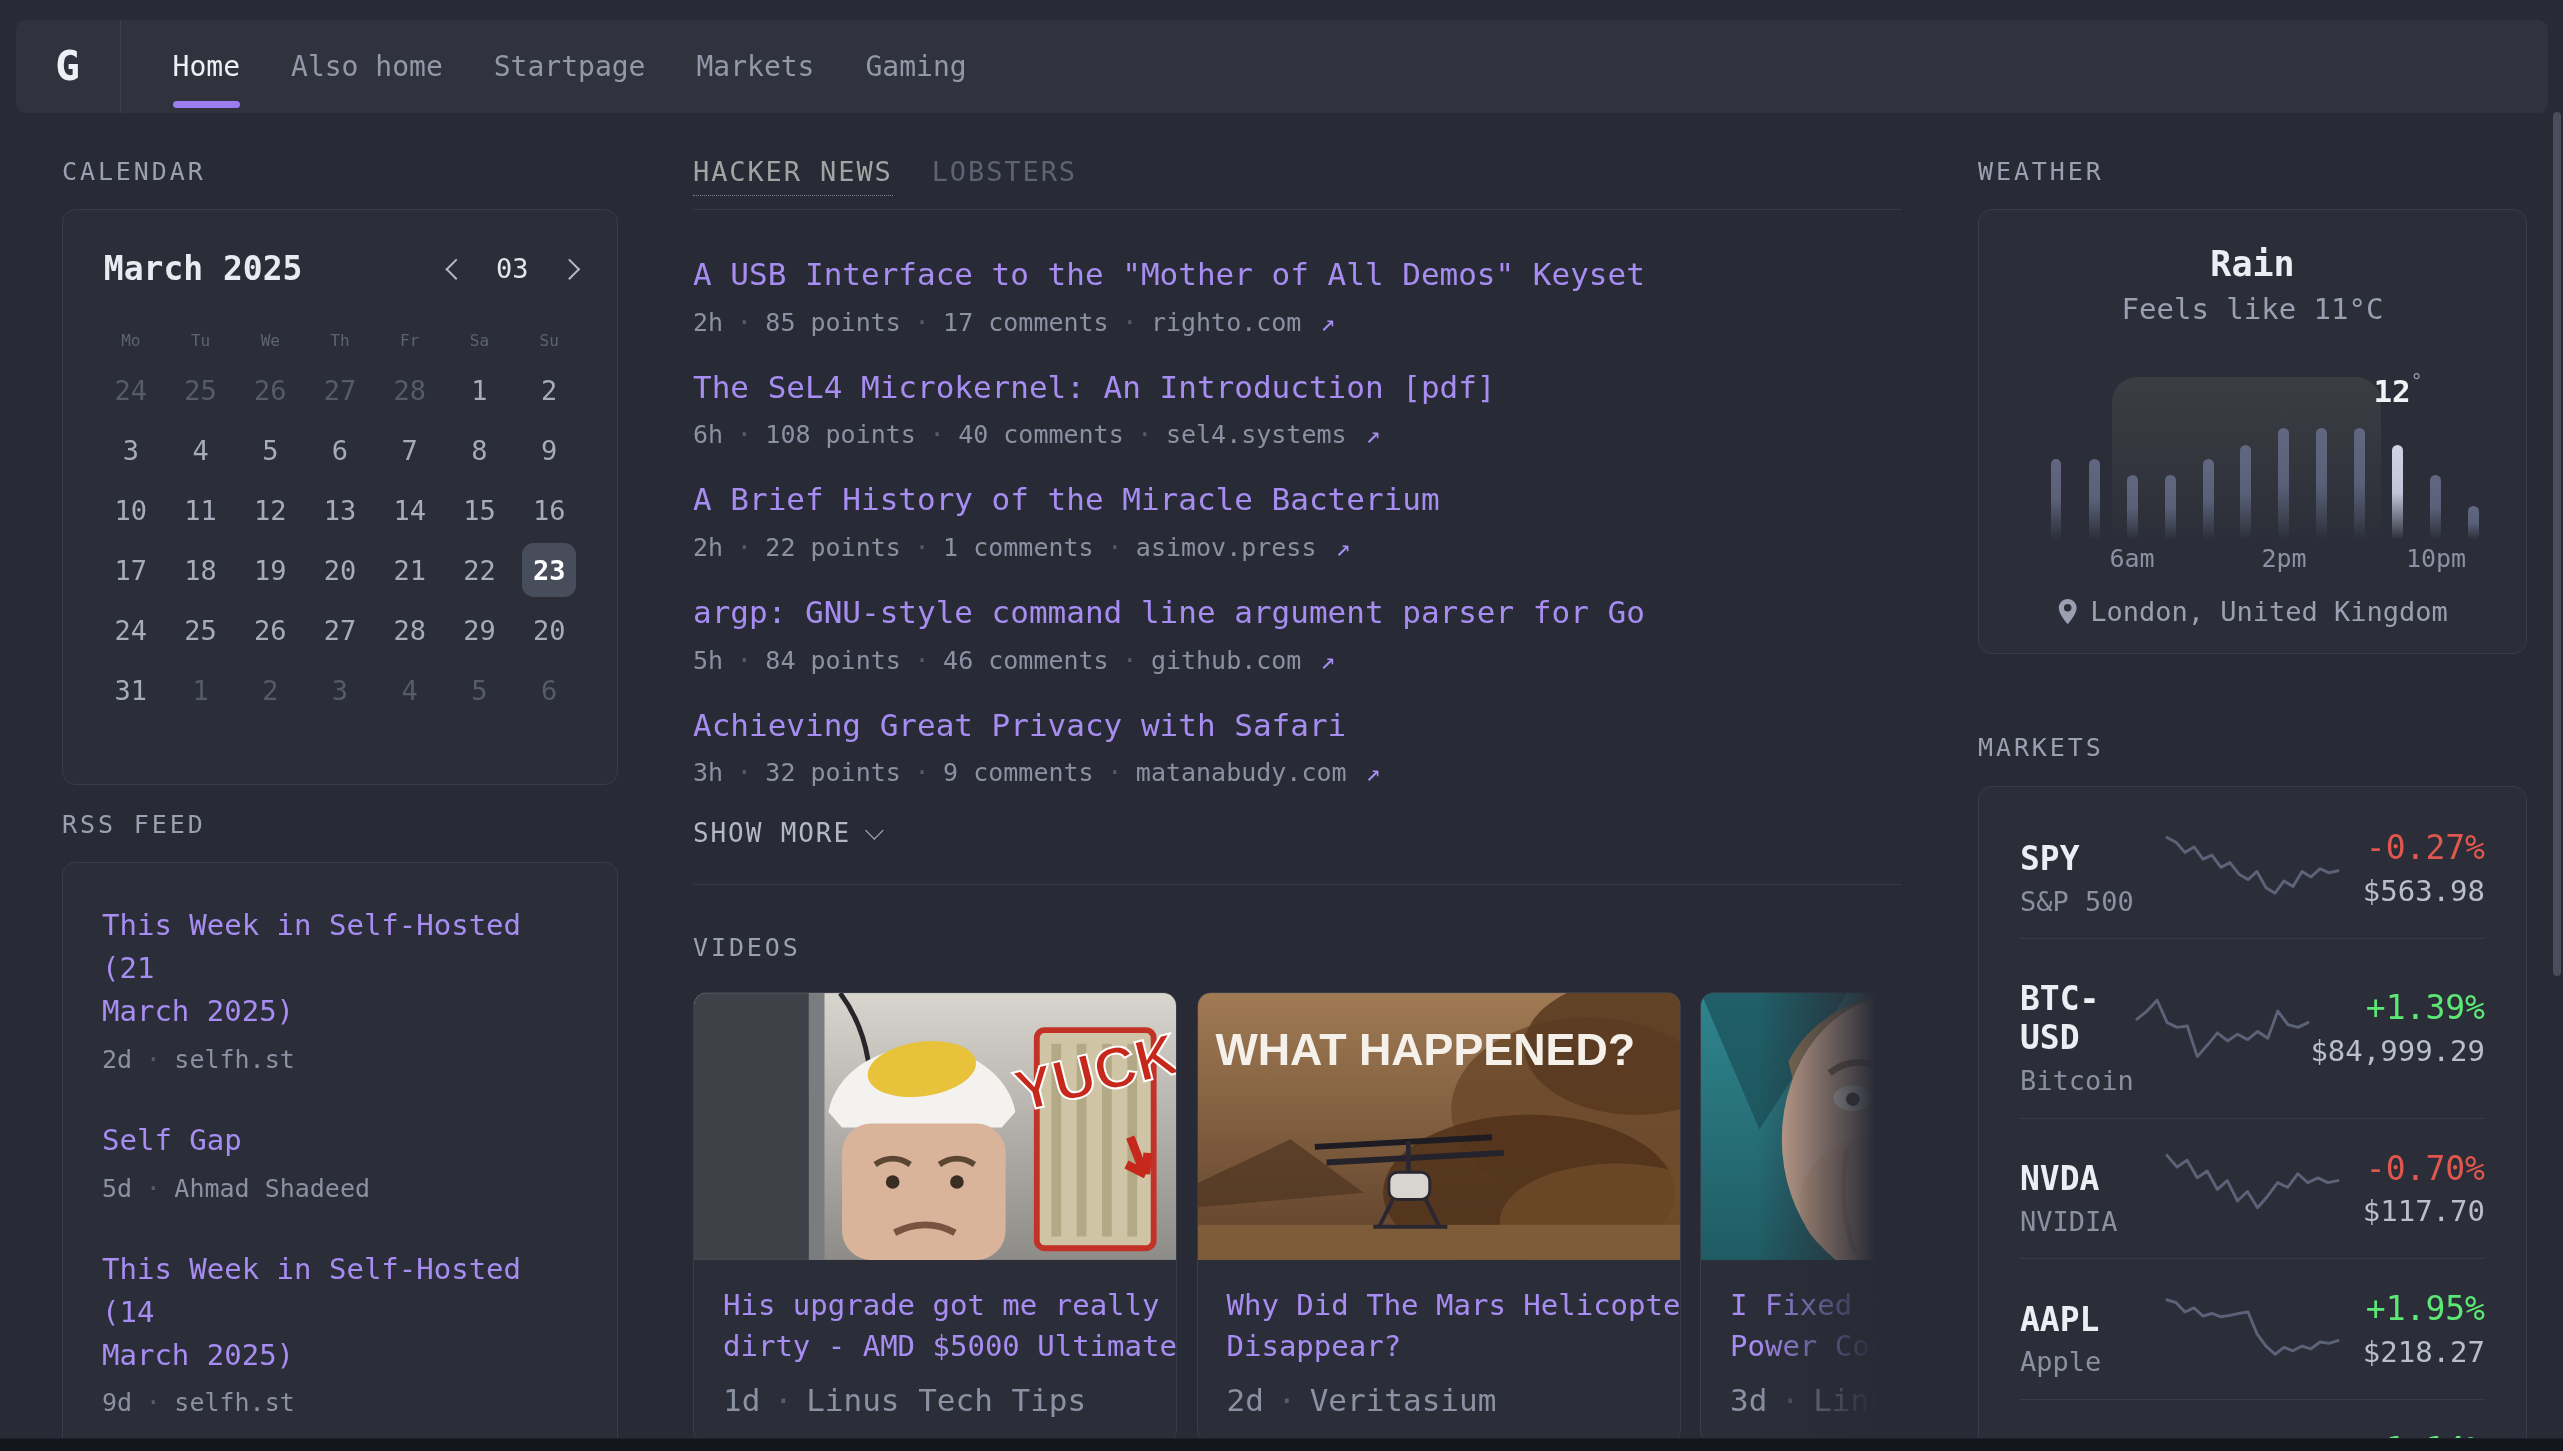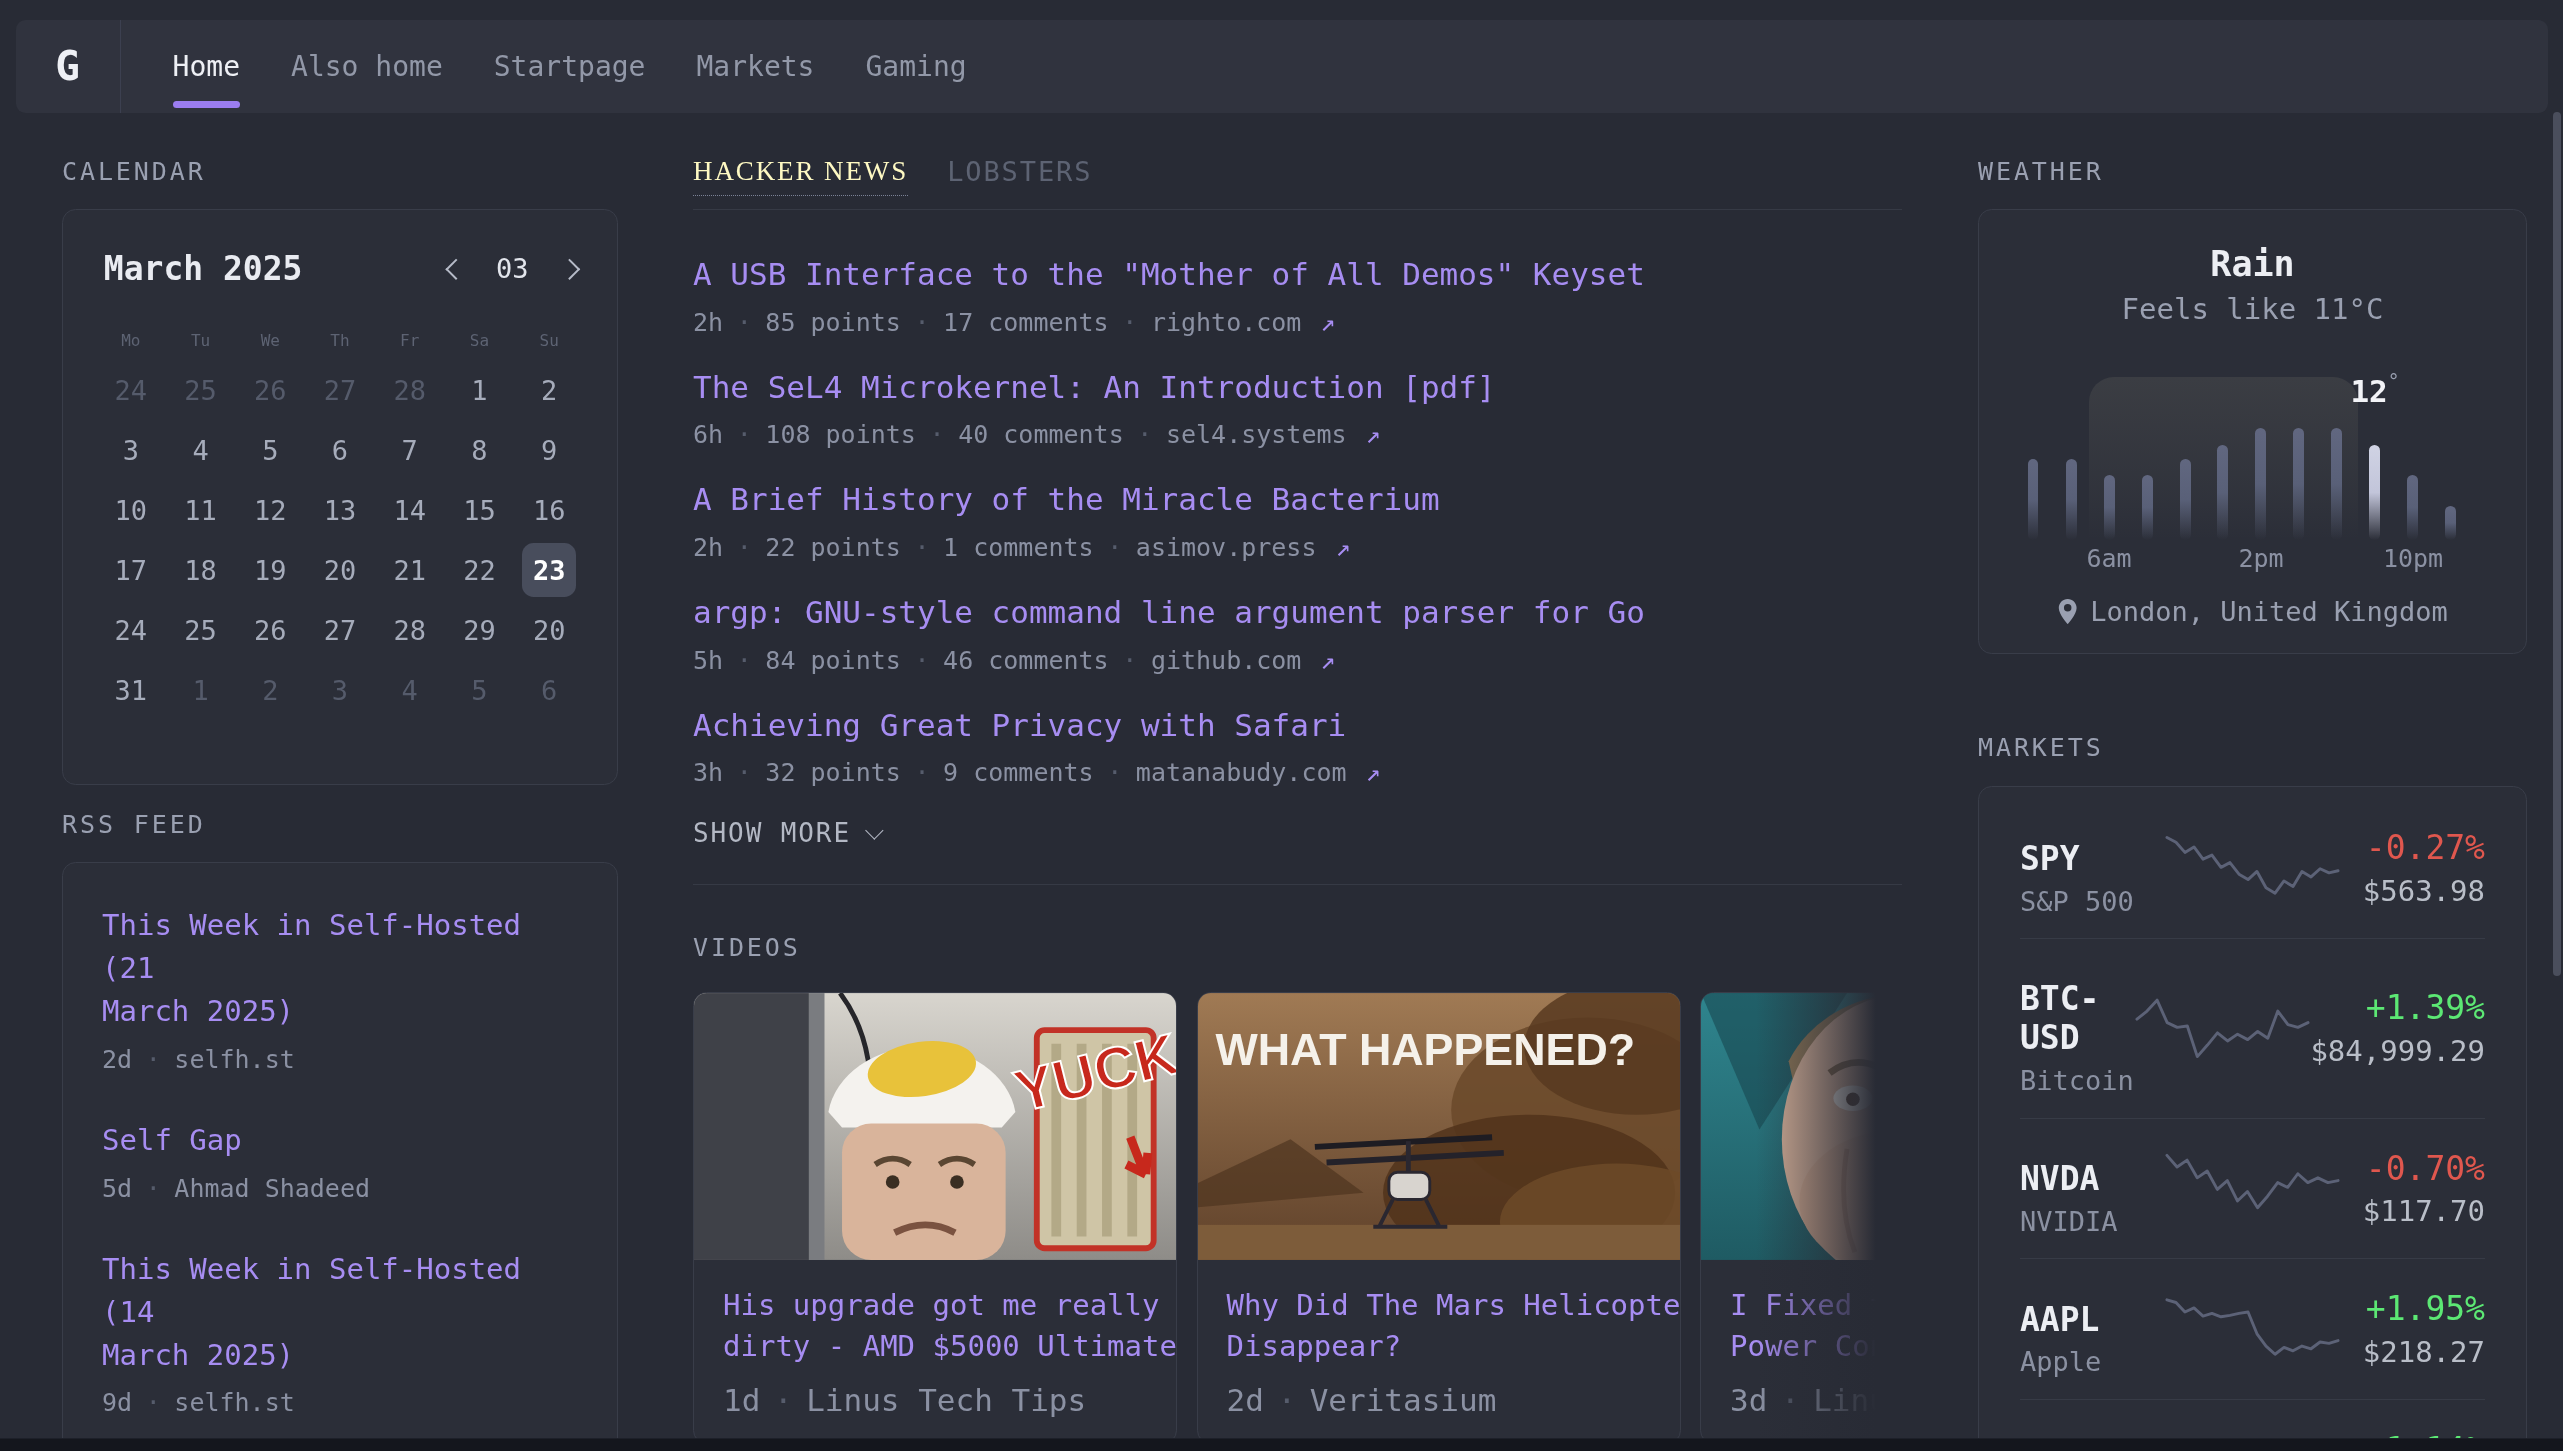--- a/index.html
+++ b/index.html
@@ -48,42 +48,42 @@
   .item-meta { margin-top:9.7px; font-size:25px; line-height:33px; color:#8b91a3;
                display:flex; align-items:center; gap:13.6px; }
   .sep { color:#565c6c; }
   .show-more { display:flex; align-items:center; gap:17.5px; font-size:26px; letter-spacing:1.9px;
                color:#b3b8c4; cursor:pointer; }
   .chev-down { width:12.7px; height:12.7px; border-right:1.9px solid #b3b8c4; border-bottom:1.9px solid #b3b8c4;
                transform:rotate(45deg); margin-top:-5.8px; }
   
   .hn-head { height:54px; border-bottom:1px solid #363a45; display:flex; gap:39px; }
   .hn-tab { font-size:27px; letter-spacing:1.9px; color:#5d6373; cursor:pointer; }
-  .hn-tab.active { color:#fef9c3; border-bottom:1.9px dotted #7b8296; padding-bottom:7.8px; align-self:flex-start;font-family:Liberation Serif, serif; }
+  .hn-tab.active { color:#a3a3a3; border-bottom:1.9px dotted #7b8296; padding-bottom:7.8px; align-self:flex-start; }
   #hn-items { margin-top:45px; }
   .hn-item { margin-bottom:29px; }
   .hn-link { display:block; color:#a78df2; font-size:31px; line-height:39px; cursor:pointer; text-decoration:none; }
   .hn-meta { margin-top:11.7px; font-size:25px; line-height:33px; color:#8b91a3; display:flex; align-items:center; gap:13.6px; }
   .src { cursor:pointer; }
   .ext-arrow { color:#a78df2; margin-left:3.9px; }
   .hn-show-more { margin-top:27px; }
   .mid-divider { border:none; border-top:1px solid #363a45; margin-top:36px; }
   .videos-title { margin-top:47px; }
   
   .video-row { position:relative; margin-top:29px; display:flex; gap:19.5px; overflow:hidden; height:452px; }
   .v-card { flex:0 0 484px; background:#2b2e38; border:1px solid #393d49; border-radius:13.6px; overflow:hidden; cursor:pointer; }
   .v-thumb { width:484px; height:267px; display:block; }
   .v-thumb svg { display:block; }
   .v-info { padding:25px 29px; }
   .v-line { color:#a78df2; font-size:29px; line-height:41px; white-space:nowrap; }
   .v-meta { margin-top:15.6px; font-size:31px; line-height:35px; color:#8b91a3; display:flex; gap:13.6px; align-items:center; }
   .video-fade { position:absolute; top:0; right:0; width:146px; height:100%; pointer-events:none;
                 background:linear-gradient(to right, rgba(40,43,53,0), #282b35 82%); }
   
-  .weather-card { height:445px; padding:35px 39px; }
+  .weather-card { height:445px; padding:35px 62px; }
   .w-cond { font-size:35px; line-height:39px; font-weight:bold; color:#eceef3; text-align:center; }
   .w-feels { margin-top:7.8px; font-size:29px; line-height:35px; color:#9aa0b1; text-align:center; }
   .w-chart { position:relative; margin-top:17.5px; height:195px; }
   .w-day { position:absolute; bottom:0; height:163px; border-radius:25px 25px 0 0;
            background:linear-gradient(180deg, rgba(200,195,165,0.10), rgba(200,195,165,0.03) 75%, rgba(200,195,165,0)); }
   .w-bar { position:absolute; bottom:0; width:10.7px; border-radius:5.8px;
            background:linear-gradient(180deg,#616780 0%, #596078 50%, rgba(89,96,120,0) 100%); }
   .w-bar.current { background:linear-gradient(180deg,#d0d3e4 0%, #c2c5da 50%, rgba(194,197,218,0) 100%); }
   .w-temp { position:absolute; bottom:131px; transform:translateX(-50%); font-size:31px; font-weight:bold;
             color:#f2f3f7; white-space:nowrap; }

